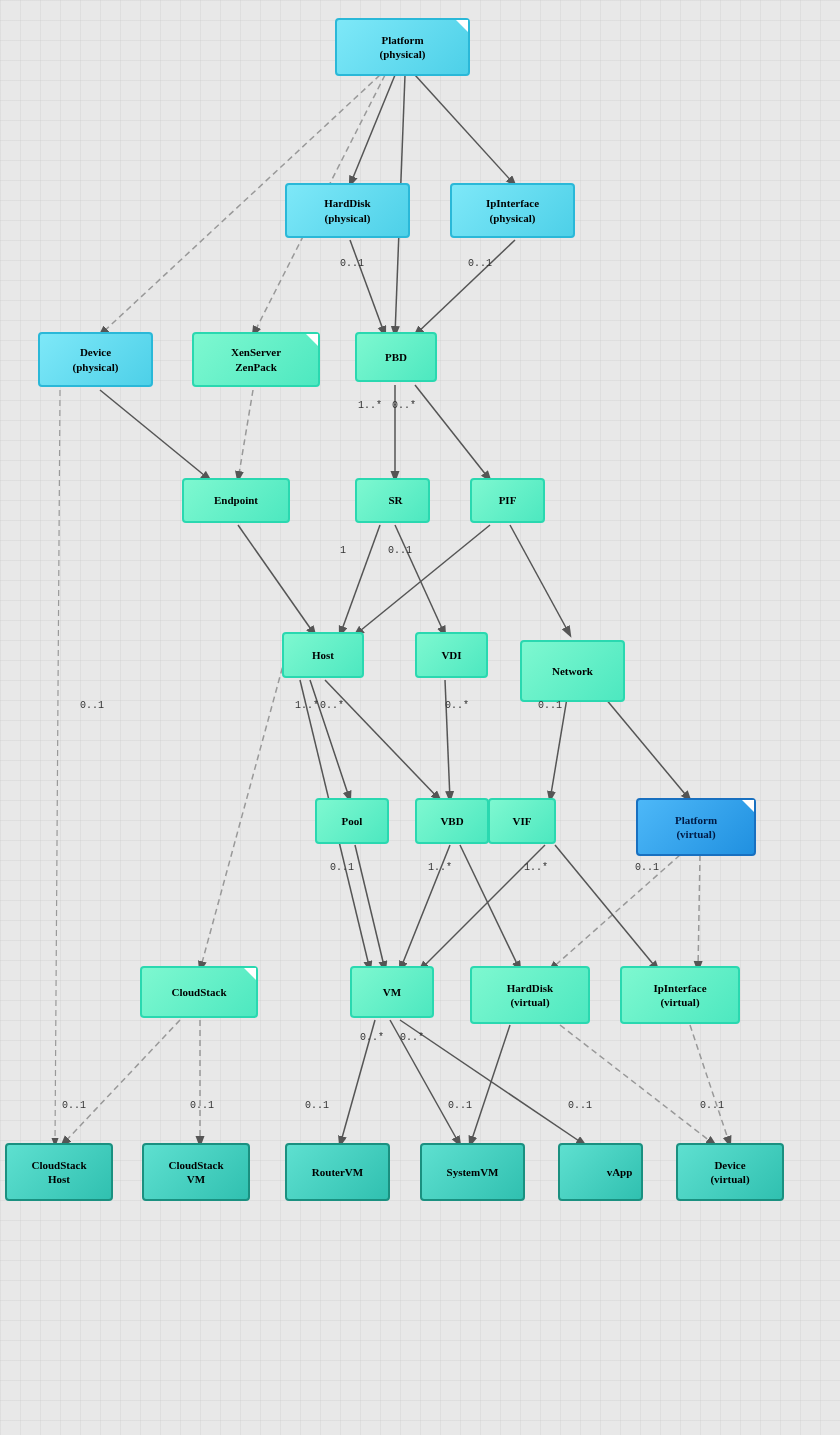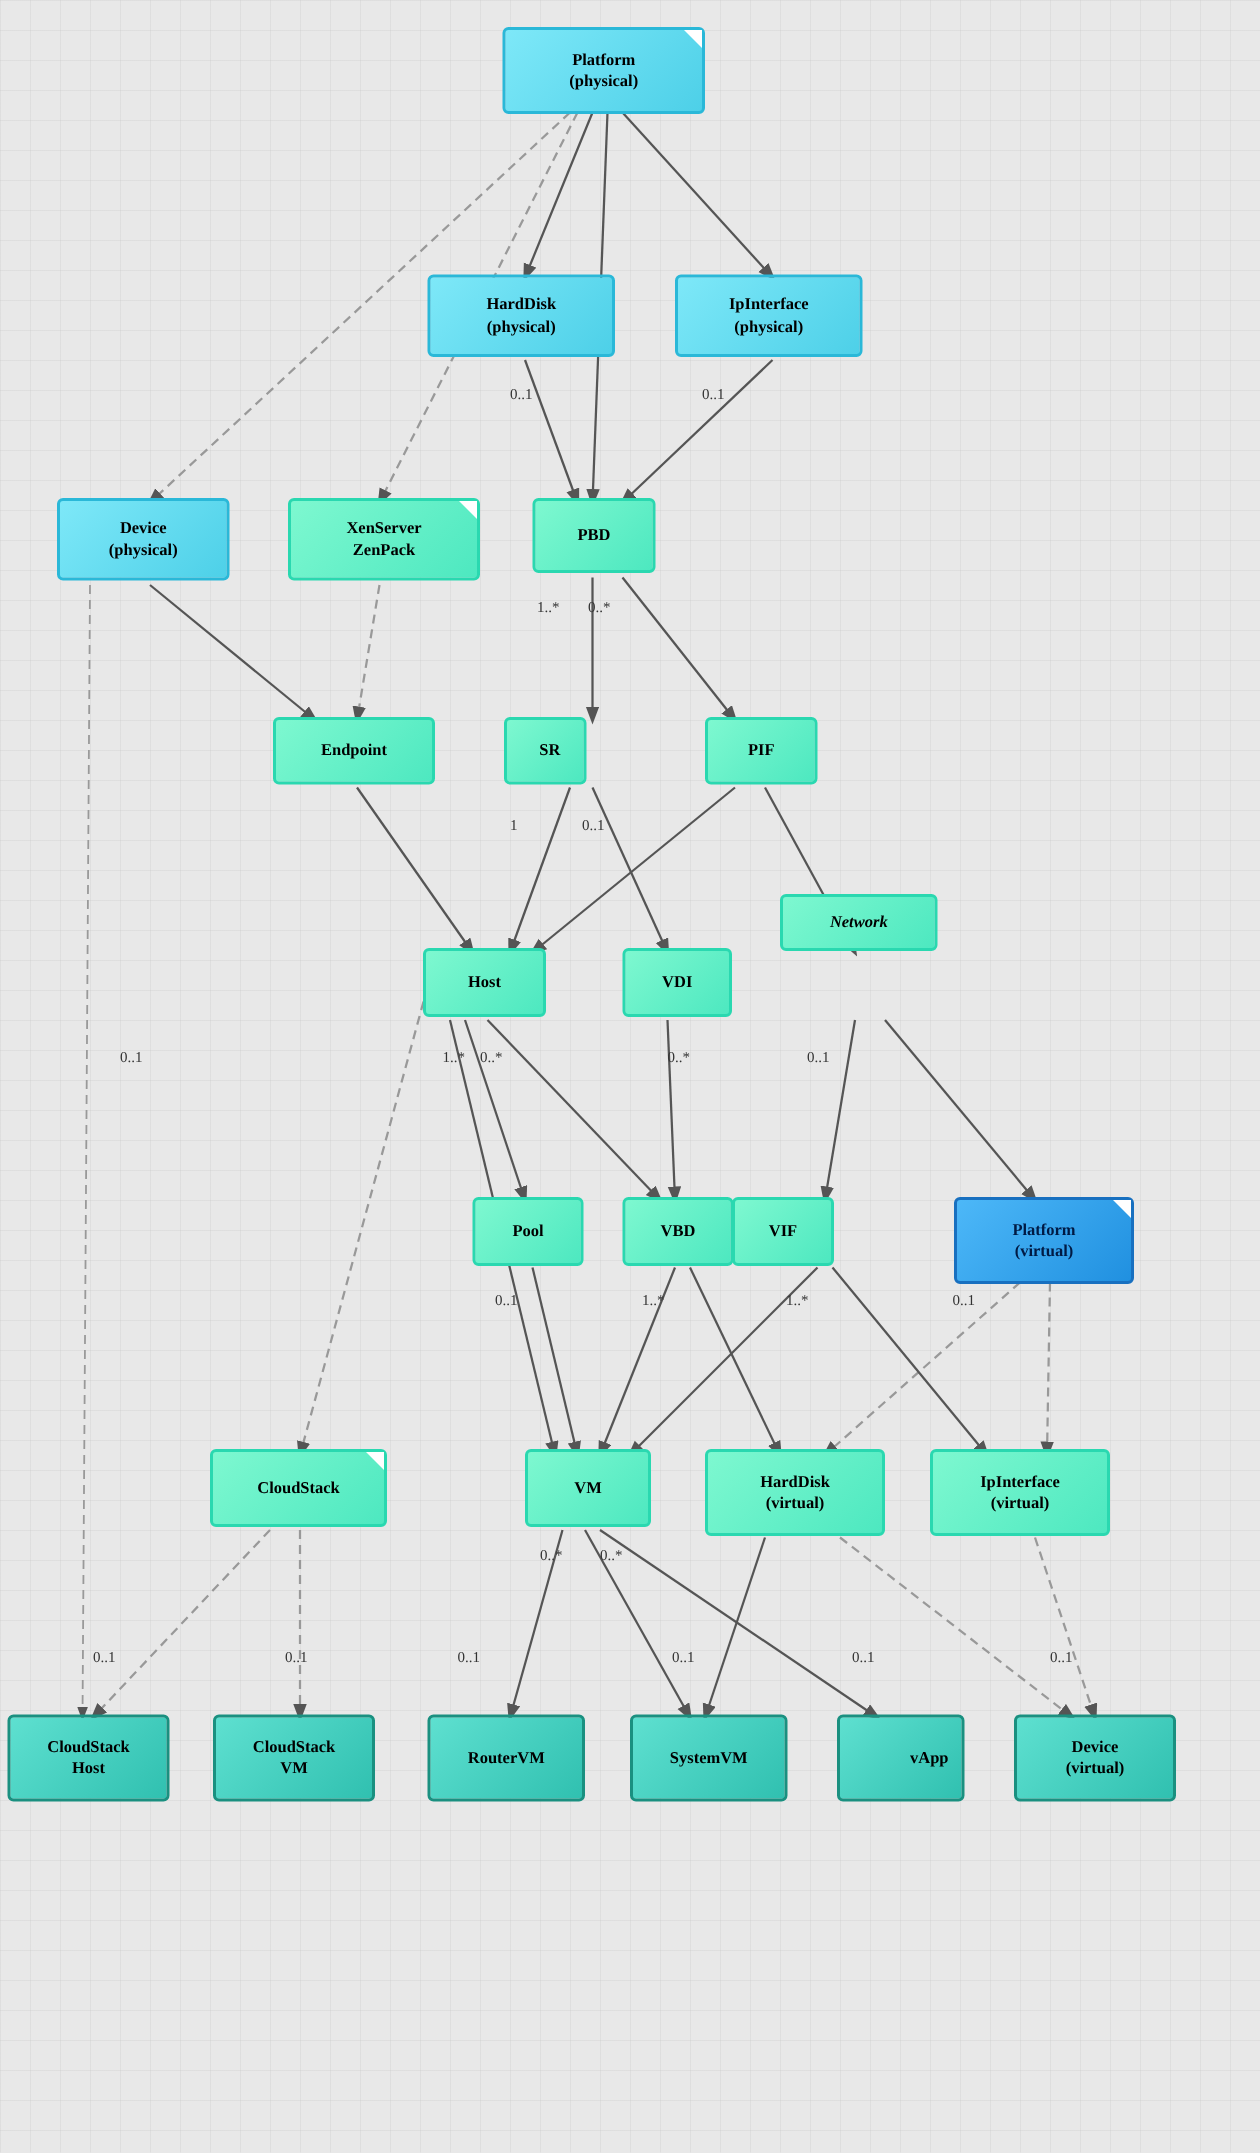--- a/index.html
+++ b/index.html
@@ -69,21 +69,21 @@
       top: 0;
       left: 0;
       width: 840px;
       height: 1435px;
       pointer-events: none;
     }
 
     .label {
       position: absolute;
       font-size: 10px;
-      font-family: Liberation Serif, serif;
+      font-family: Liberation Mono, monospace;
       color: #333;
       background: transparent;
     }
   </style>
 </head>
 <body>
 
 <svg class="lines" xmlns="http://www.w3.org/2000/svg">
   <defs>
     <marker id="arrow" markerWidth="8" markerHeight="8" refX="6" refY="3" orient="auto">
@@ -195,37 +195,37 @@
 </div>
 
 <div class="node node-green" style="left:355px;top:332px;width:82px;height:50px;">
   <span>PBD</span>
 </div>
 
 <div class="node node-green" style="left:182px;top:478px;width:108px;height:45px;">
   <span>Endpoint</span>
 </div>
 
-<div class="node node-green" style="left:336px;top:478px;width:55px;height:45px;padding-left:16px;">
+<div class="node node-green" style="left:355px;top:478px;width:75px;height:45px;padding-left:16px;">
   <span>SR</span>
 </div>
 
 <div class="node node-green" style="left:470px;top:478px;width:75px;height:45px;">
   <span>PIF</span>
 </div>
 
 <div class="node node-green" style="left:282px;top:632px;width:82px;height:46px;">
   <span>Host</span>
 </div>
 
 <div class="node node-green" style="left:415px;top:632px;width:73px;height:46px;">
   <span>VDI</span>
 </div>
 
-<div class="node node-green" style="left:520px;top:596px;width:105px;height:38px;font-style:italic;">
+<div class="node node-green" style="left:520px;top:640px;width:105px;height:62px;">
   <span>Network</span>
 </div>
 
 <div class="node node-green" style="left:315px;top:798px;width:74px;height:46px;">
   <span>Pool</span>
 </div>
 
 <div class="node node-green" style="left:415px;top:798px;width:74px;height:46px;">
   <span>VBD</span>
 </div>

